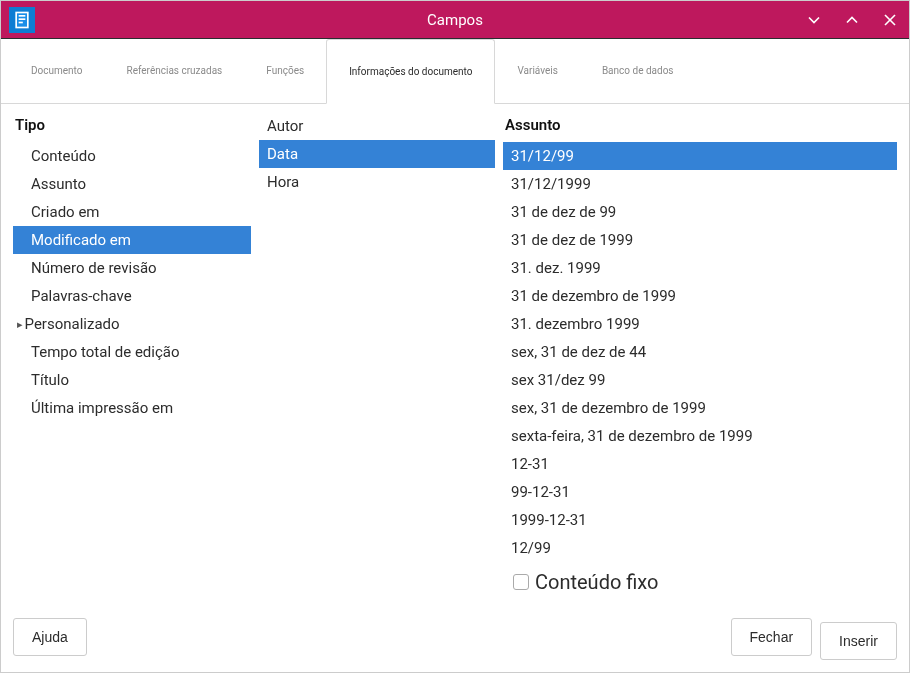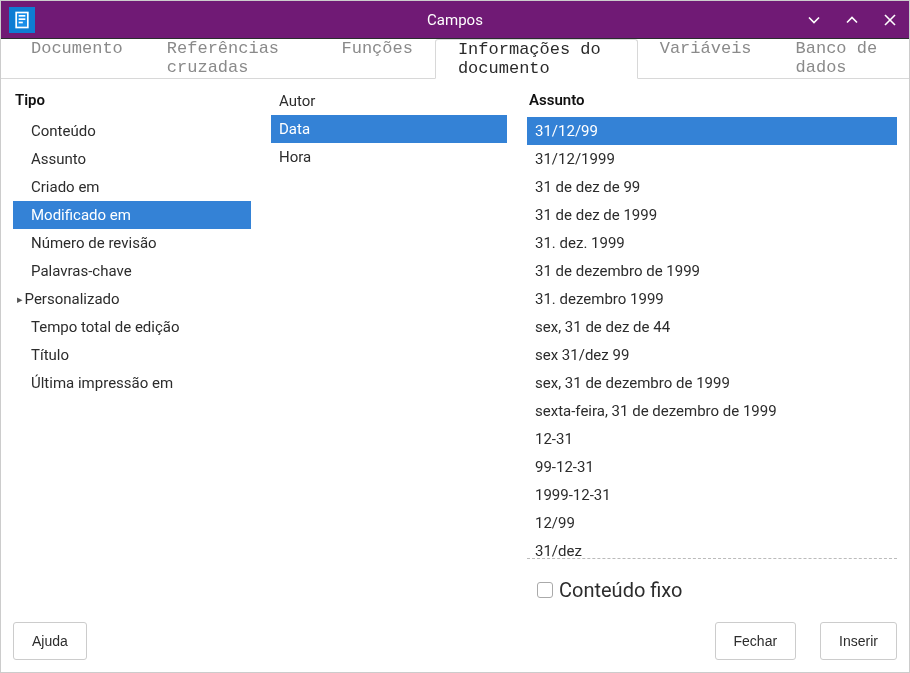--- a/index.html
+++ b/index.html
@@ -20,21 +20,21 @@
       height: 673px;
       background: #ffffff;
       border: 1px solid #ccc;
       display: flex;
       flex-direction: column;
       overflow: hidden;
     }
     
     .titlebar {
       height: 38px;
-      background: #701a75;
+      background: #be185d;
       color: #ffffff;
       display: flex;
       align-items: center;
       justify-content: center;
       position: relative;
       border-bottom: 1px solid #2a2e2f;
     }
     
     .titlebar-icon {
       position: absolute;
@@ -83,26 +83,25 @@
     }
     
     .tabs {
       display: flex;
       border-bottom: 1px solid #d8d8d8;
       background: #ffffff;
       padding-left: 8px;
     }
     
     .tab {
-      padding: 0 22px;
+      padding: 26px 22px;
       color: #8a8a8a;
       cursor: pointer;
-      font-size: 17px;
+      font-size: 10px;
       position: relative;
-      font-family: Liberation Mono, monospace;
     }
     
     .tab.active {
       color: #2b2b2b;
       border: 1px solid #d8d8d8;
       border-bottom: 1px solid #ffffff;
       margin-bottom: -1px;
       border-top-left-radius: 3px;
       border-top-right-radius: 3px;
     }
@@ -111,21 +110,21 @@
       flex: 1;
       display: flex;
       flex-direction: column;
       overflow: hidden;
     }
     
     .panels {
       flex: 1;
       display: flex;
       padding: 8px 12px 4px 12px;
-      gap: 20px;
+      gap: 8px;
       overflow: hidden;
     }
     
     .panel {
       display: flex;
       flex-direction: column;
       overflow: hidden;
     }
     
     .panel-tipo {
@@ -210,35 +209,35 @@
     .checkbox-label {
       font-size: 20px;
       cursor: pointer;
       color: #2c2c2c;
     }
     
     .bottom-bar {
       display: flex;
       padding: 8px 12px 12px 12px;
       align-items: center;
-      gap: 16px;
     }
     
     .btn {
       padding: 10px 18px;
       border: 1px solid #ccc;
       border-radius: 3px;
       background: #ffffff;
       color: #2c2c2c;
       font-size: 14px;
       cursor: pointer;
     }
     
     .btn + .btn {
       margin-left: 8px;
+      margin-top: 8px;
     }
     
     .spacer {
       flex: 1;
     }
   </style>
 </head>
 <body>
 
 <div class="window">

